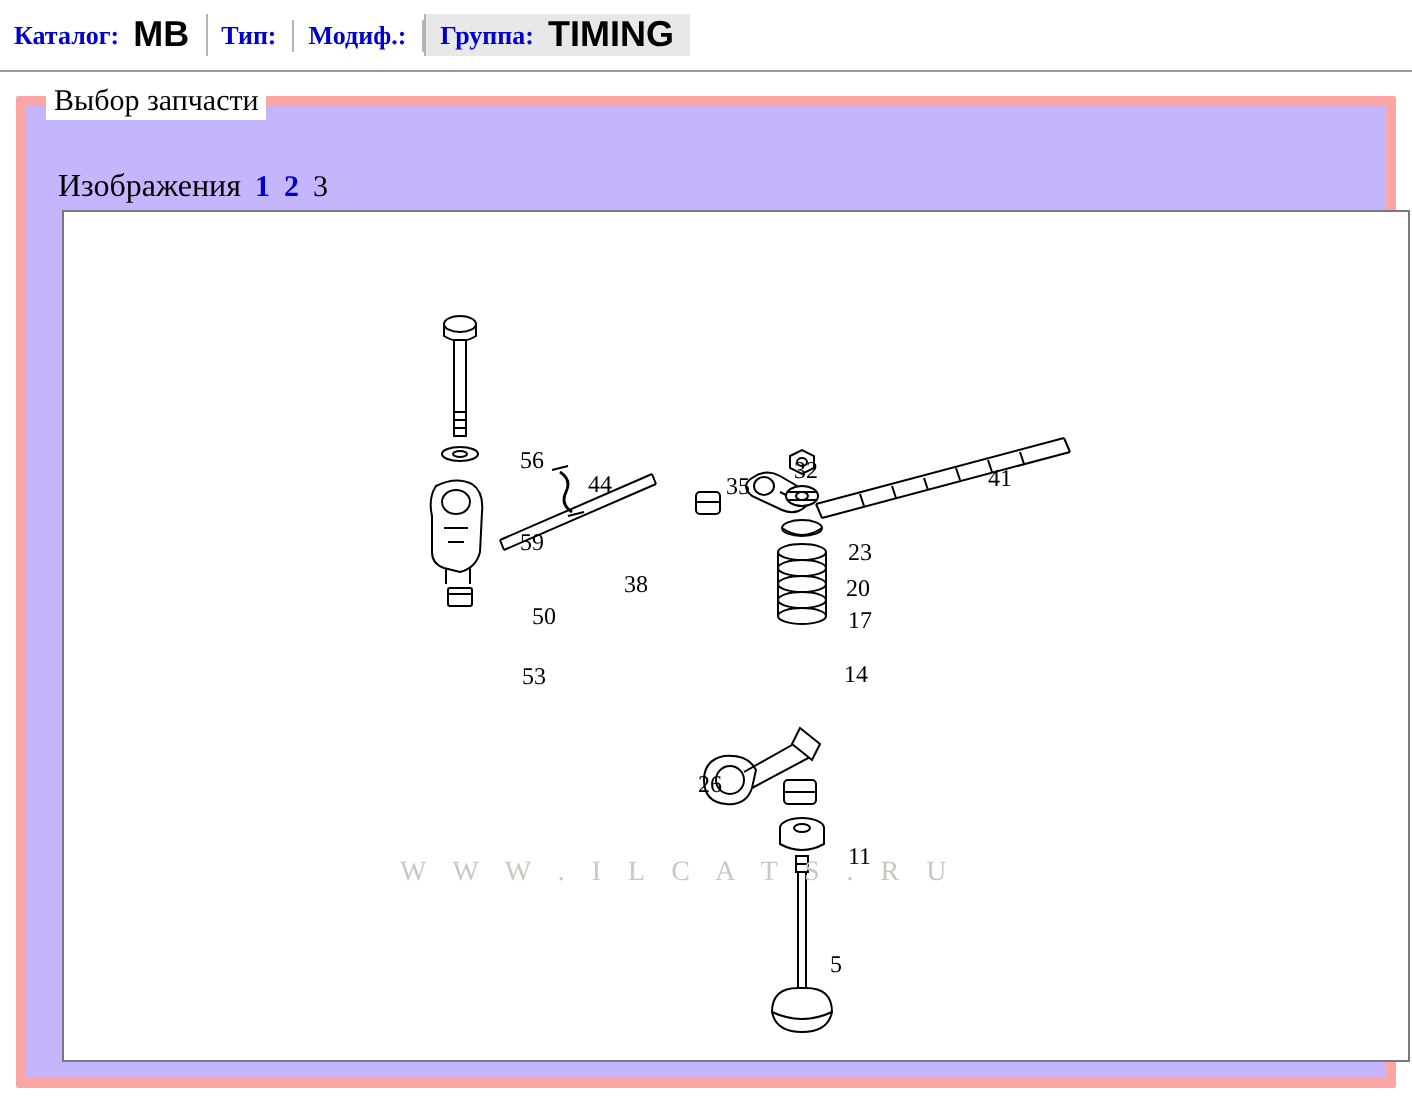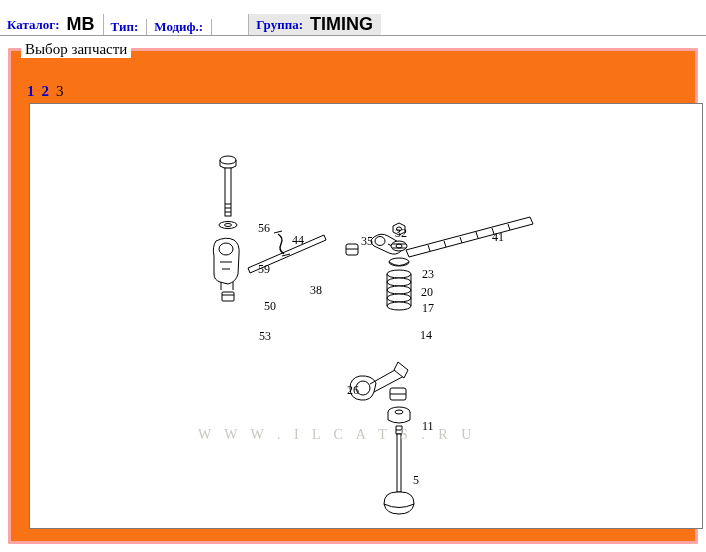--- a/index.html
+++ b/index.html
@@ -23,38 +23,37 @@
   
   .breadcrumb-bar {
     position: absolute;
     left: 0;
     top: 0;
     width: 706px;
     height: 36px;
     background: #ffffff;
     border-bottom: 1px solid #9a9a9a;
     display: flex;
-    align-items: flex-end;
+    align-items: center;
     box-sizing: border-box;
   }
   .crumb {
     display: flex;
     align-items: center;
     padding: 0 8px 0 7px;
     gap: 7px;
     border-right: 1px solid #b4b4b4;
     box-sizing: border-box;
     background: #ffffff;
     white-space: nowrap;
   }
   .crumb.active {
     background: #e8e8e8;
     border-left: 1px solid #b4b4b4;
     border-right: none;
-    margin-left: 36px;
   }
   .crumb-key {
     color: #0000cc;
     font-size: 13px;
     font-weight: bold;
     font-family: "Liberation Serif", serif;
   }
   .crumb-val {
     color: #000000;
     font-size: 18px;
@@ -66,24 +65,24 @@
     border-bottom: 0;
   }
 
   
   .fieldset {
     position: absolute;
     left: 8px;
     top: 48px;
     width: 690px;
     height: 496px;
-    border: 3px solid #fca5a5;
+    border: 5px solid #fca5a5;
     border-radius: 1px;
     box-sizing: border-box;
-    background: #f97316;
+    background: #c4b5fd;
   }
   .legend {
     position: absolute;
     left: 10px;
     top: -10px;
     background: #ffffff;
     padding: 0 4px;
     font-size: 15px;
     color: #000000;
     font-family: "Liberation Serif", serif;
@@ -166,20 +165,21 @@
       <span class="crumb-key">Группа:</span>
       <span class="crumb-val">TIMING</span>
     </div>
     <div class="crumb-spacer"></div>
   </div>
 
   <div class="fieldset">
     <div class="legend">Выбор запчасти</div>
 
     <div class="images-row">
+      <span class="images-label">Изображения</span>
       <a class="img-link" href="#">1</a>
       <a class="img-link" href="#">2</a>
       <span class="img-link current">3</span>
     </div>
 
     <div class="canvas-wrap">
       <svg width="652" height="424" viewBox="0 0 652 424">
         <g stroke="#000000" fill="none" stroke-width="1">
 
           <g>

